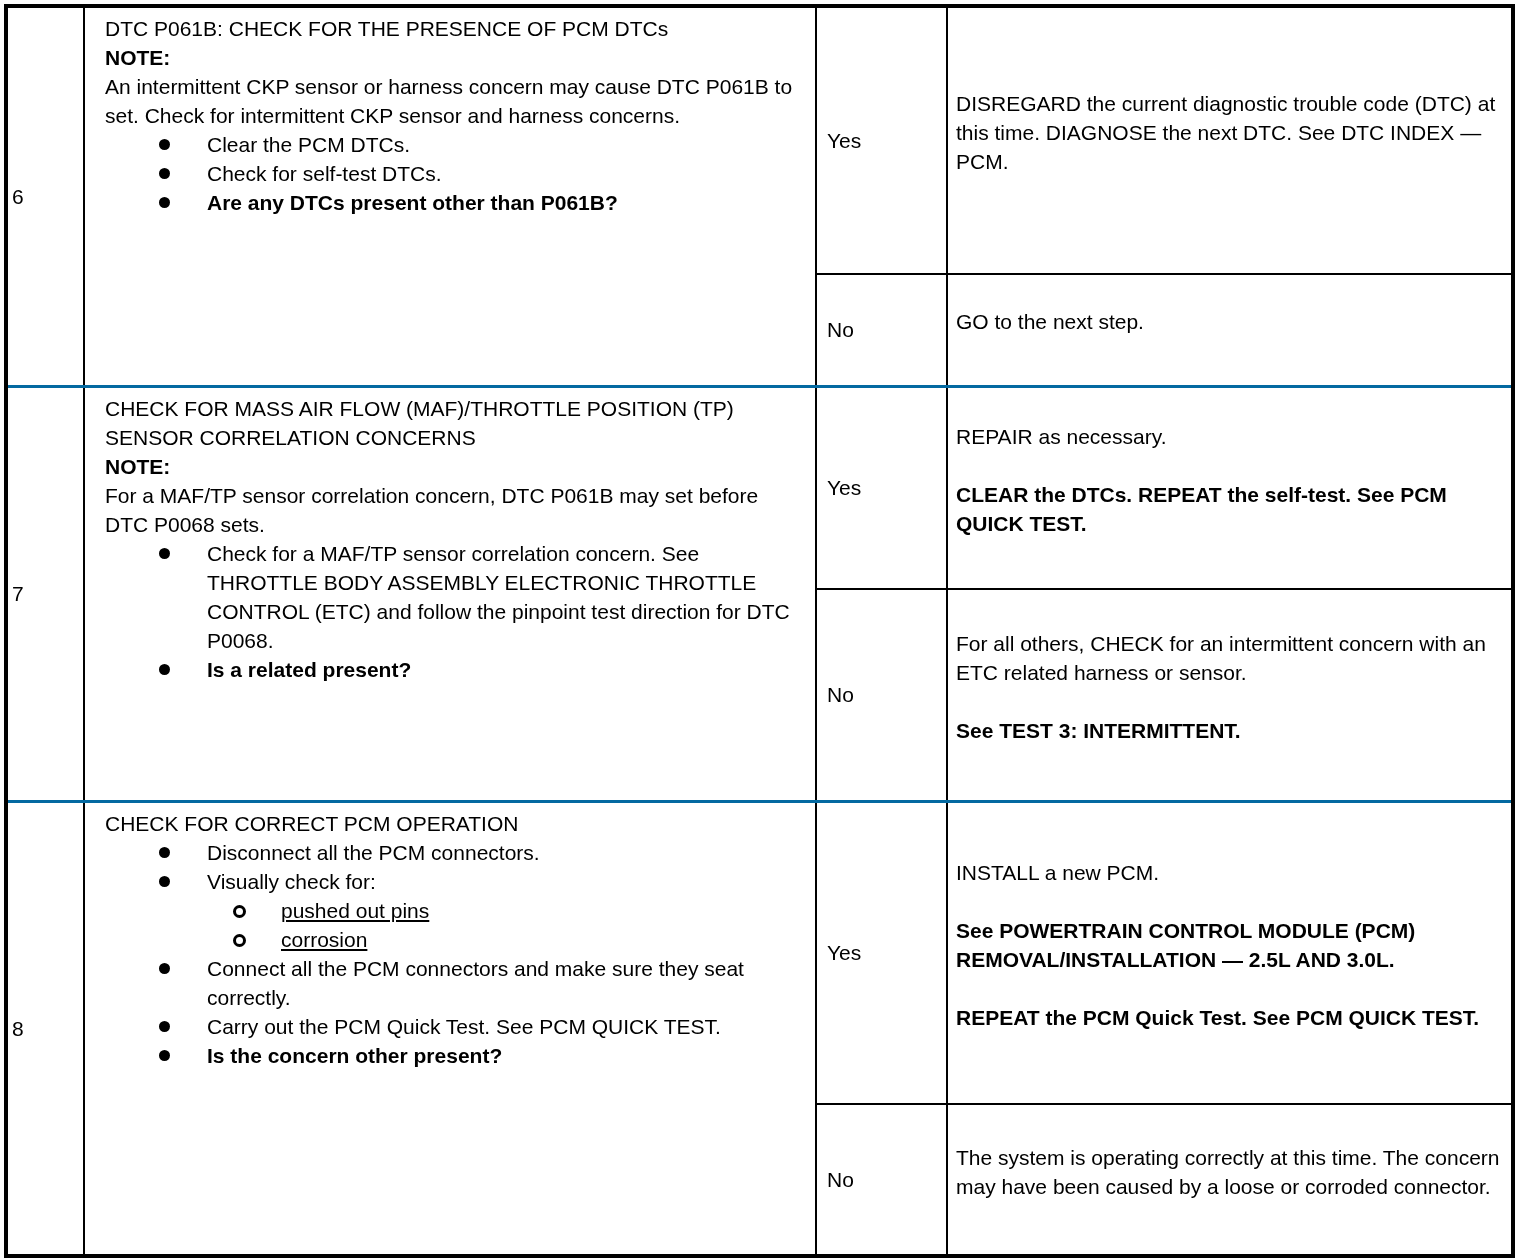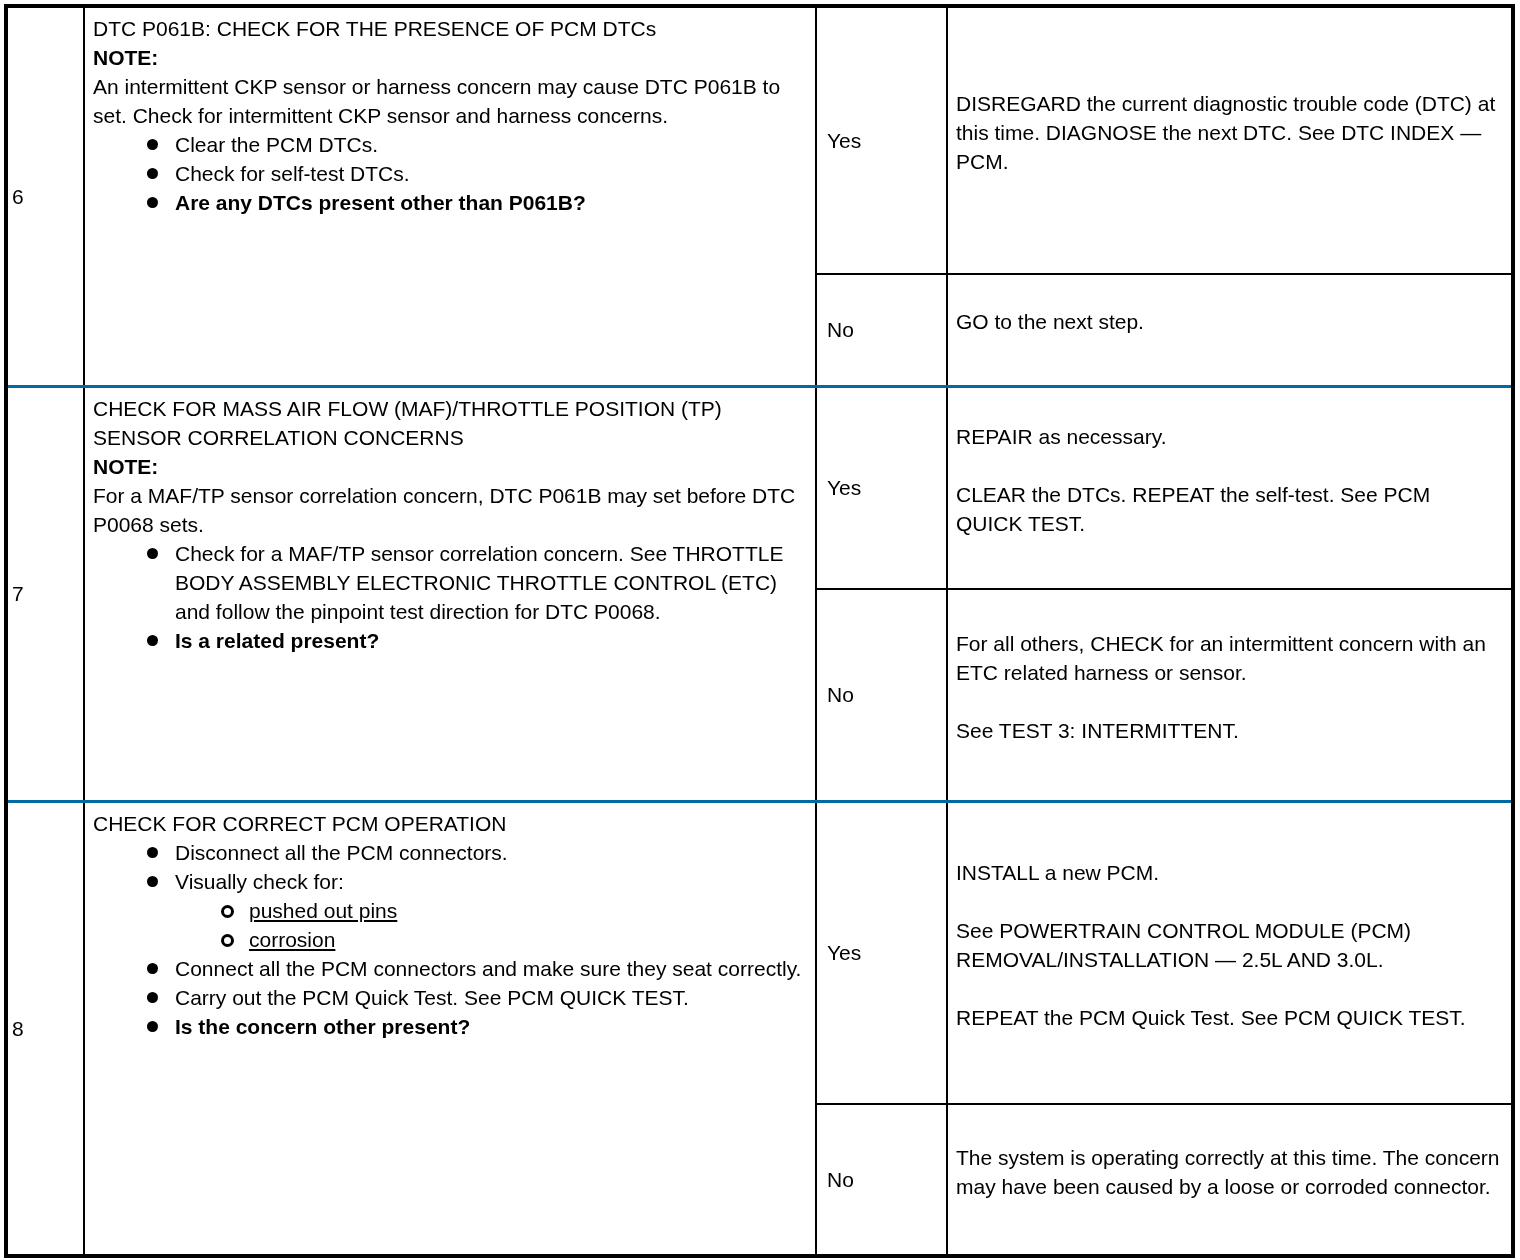--- a/index.html
+++ b/index.html
@@ -20,32 +20,32 @@
     top: 4px;
     width: 1511px;
     border-collapse: collapse;
     table-layout: fixed;
     background: #ffffff;
     border: 4px solid #000000;
   }
   td { border: 2px solid #000000; vertical-align: middle; }
   tr.sec td { border-top: 3px solid #0369a1; }
   td.step  { width: 78px;  padding-left: 4px; vertical-align: middle; }
-  td.desc  { width: 732px; padding: 6px 8px 6px 8px; vertical-align: top; }
+  td.desc  { width: 732px; padding: 6px 8px 6px 20px; vertical-align: top; }
   td.yn    { width: 131px; padding-left: 10px; }
   td.action{ padding: 6px 10px 22px 8px; margin-left: 8px; }
   .blk + .blk { }
   .bold { font-weight: bold; }
-  .bullet { display: flex; padding-left: 54px; }
+  .bullet { display: flex; padding-left: 54px; gap: 20px; }
   .bullet.sub { padding-left: 128px; text-decoration: underline; }
   .marker { flex: 0 0 28px; padding-top: 9px; }
   .dot  { display: block; width: 11px; height: 11px; background: #000000; border-radius: 50%; }
   .circ { display: block; width: 13px; height: 13px; border: 3px solid #000000; border-radius: 50%; }
   .btext { flex: 1 1 auto; }
-  .ap + .ap { margin-top: 29px; }
+  .ap + .ap { margin-top: 29px; font-weight: bold; }
 </style>
 </head>
 <body>
 
 <div class="page">
   <table class="diag">
 
     <tbody>
         <tr>
       <td class="step" rowspan="2">

